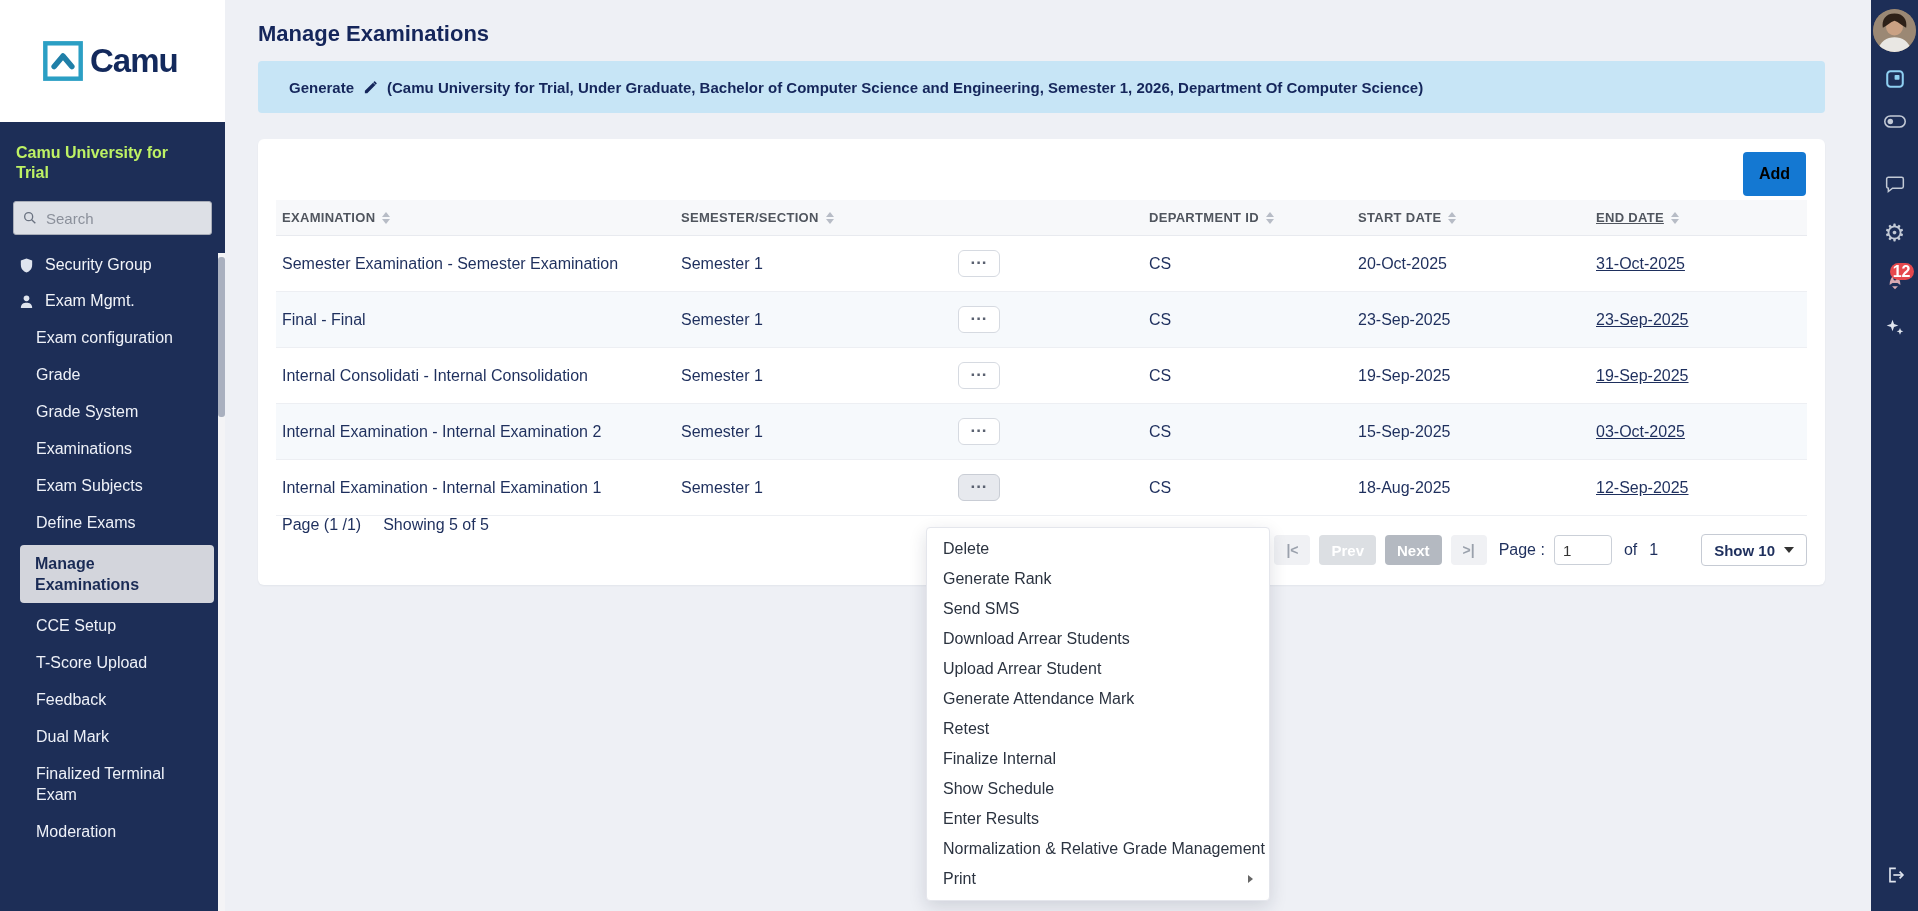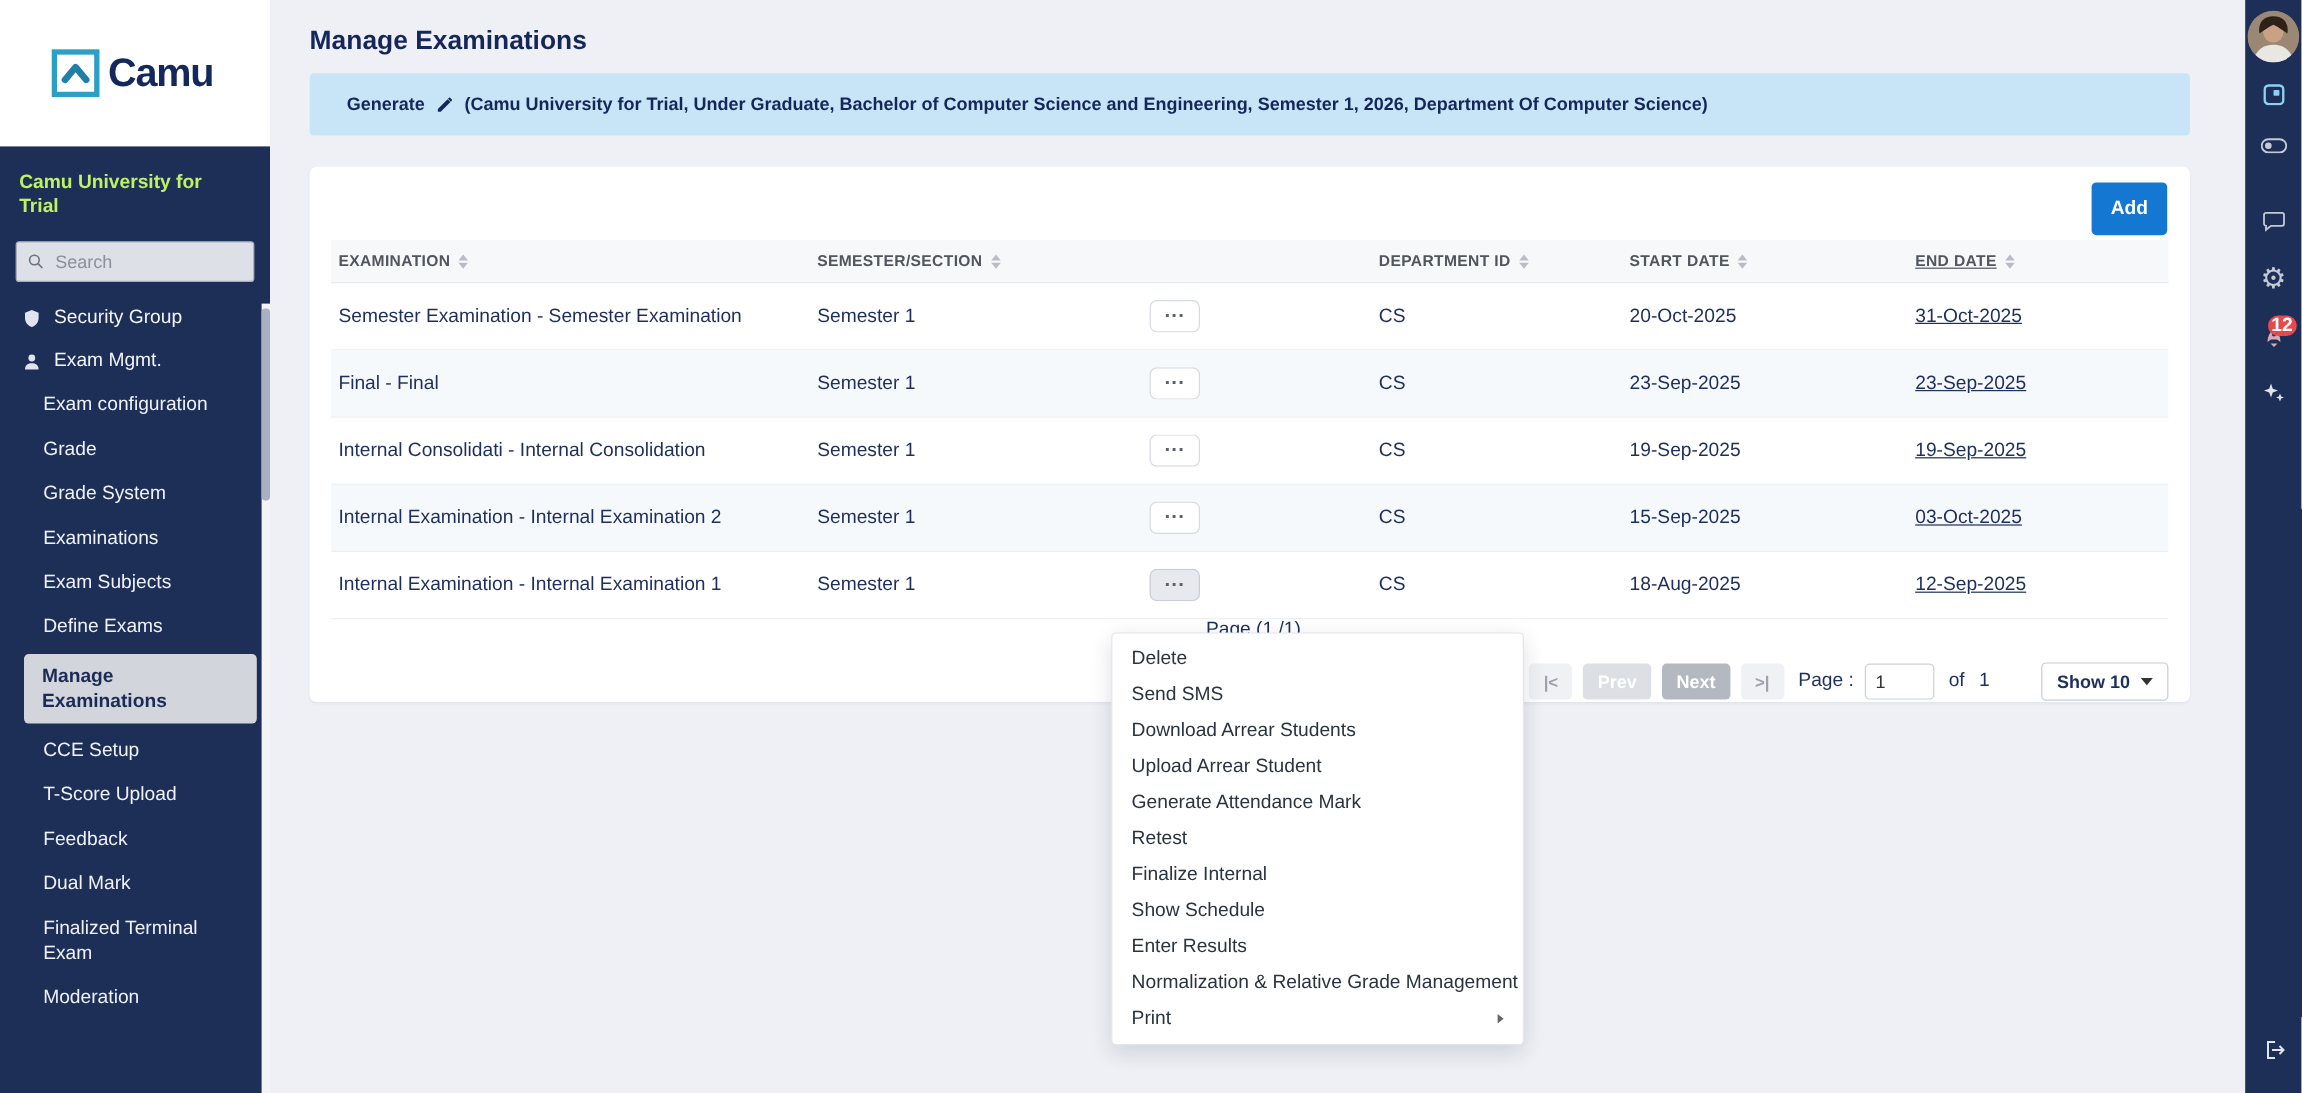--- a/index.html
+++ b/index.html
@@ -55,21 +55,21 @@
     display:flex; align-items:center; padding:0 20px 0 31px; gap:9px;
     color:#15265b; font-weight:bold; font-size:15px;
   }
   .banner .edit-ic { display:flex; cursor:pointer; }
   .card {
     margin-top:26px; background:#fff; border-radius:6px; height:446px; position:relative;
     box-shadow:0 1px 2px rgba(20,30,60,0.05);
   }
   .card-toolbar { height:61px; display:flex; justify-content:flex-end; align-items:flex-start; padding:13px 19px 0 0; }
   .btn-add {
-    background:#1478d2; color:#ffffff; border:none; border-radius:4px; font-weight:bold;
+    background:#1478d2; color:#000000; border:none; border-radius:4px; font-weight:bold;
     font-size:16px; padding:5px 16px; height:44px; cursor:pointer; font-family:"Liberation Sans", sans-serif;
   }
 
   .tbl { width:1531px; margin:0 18px; }
   .thead { display:flex; background:#f7f8fa; height:36px; align-items:center; border-bottom:1px solid #e8eaef; }
   .th {
     font-size:13px; font-weight:bold; color:#50555e; letter-spacing:0.3px;
     display:flex; align-items:center; padding:0 6px; cursor:pointer;
   }
   .sort { display:inline-flex; flex-direction:column; gap:2px; margin-left:7px; cursor:pointer; }
@@ -89,21 +89,21 @@
   .c-end   { width:217px;text-decoration:underline; }
 
   .dots {
     width:42px; height:27px; border:1px solid #d6dae1; border-radius:6px; background:#fff;
     color:#5a6170; font-weight:bold; font-size:17px; letter-spacing:1px; line-height:6px;
     display:flex; align-items:center; justify-content:center; padding-bottom:9px; cursor:pointer;
     font-family:"Liberation Sans", sans-serif;
   }
   .dots.open { background:#e7e9ee; border-color:#c9cdd5; }
 
-  .tfoot { display:flex; align-items:center; height:68px; padding:0 18px; font-size:16px; color:#1e2f5d;flex-direction:column; }
+  .tfoot { display:flex; height:68px; padding:0 18px; font-size:16px; color:#1e2f5d; }
   .pinfo { margin-left:6px; }
   .pshow { margin-left:22px; }
   .pgctl { margin-left:auto; display:flex; align-items:center; gap:9px; }
   .pg {
     border:none; border-radius:4px; height:30px; font-size:14px; cursor:pointer;
     font-family:"Liberation Sans", sans-serif; padding:0 12px;
   }
   .pg.ghost { background:#f0f1f4; color:#9aa1ac; font-weight:bold; }
   .pg.prev  { background:#dcdfe3; color:#fff; font-weight:bold; font-size:15px; }
   .pg.next  { background:#b4b9c1; color:#fff; font-weight:bold; font-size:15px; }
@@ -344,20 +344,21 @@
           <span>Show 10</span>
           <i class="caret"></i>
         </button>
       </div>
     </div>
   </section>
 </main>
 
 <div class="ctx">
   <div class="ctx-item">Delete</div>
+  <div class="ctx-item">Generate Rank</div>
   <div class="ctx-item">Send SMS</div>
   <div class="ctx-item">Download Arrear Students</div>
   <div class="ctx-item">Upload Arrear Student</div>
   <div class="ctx-item">Generate Attendance Mark</div>
   <div class="ctx-item">Retest</div>
   <div class="ctx-item">Finalize Internal</div>
   <div class="ctx-item">Show Schedule</div>
   <div class="ctx-item">Enter Results</div>
   <div class="ctx-item">Normalization &amp; Relative Grade Management</div>
   <div class="ctx-item">

